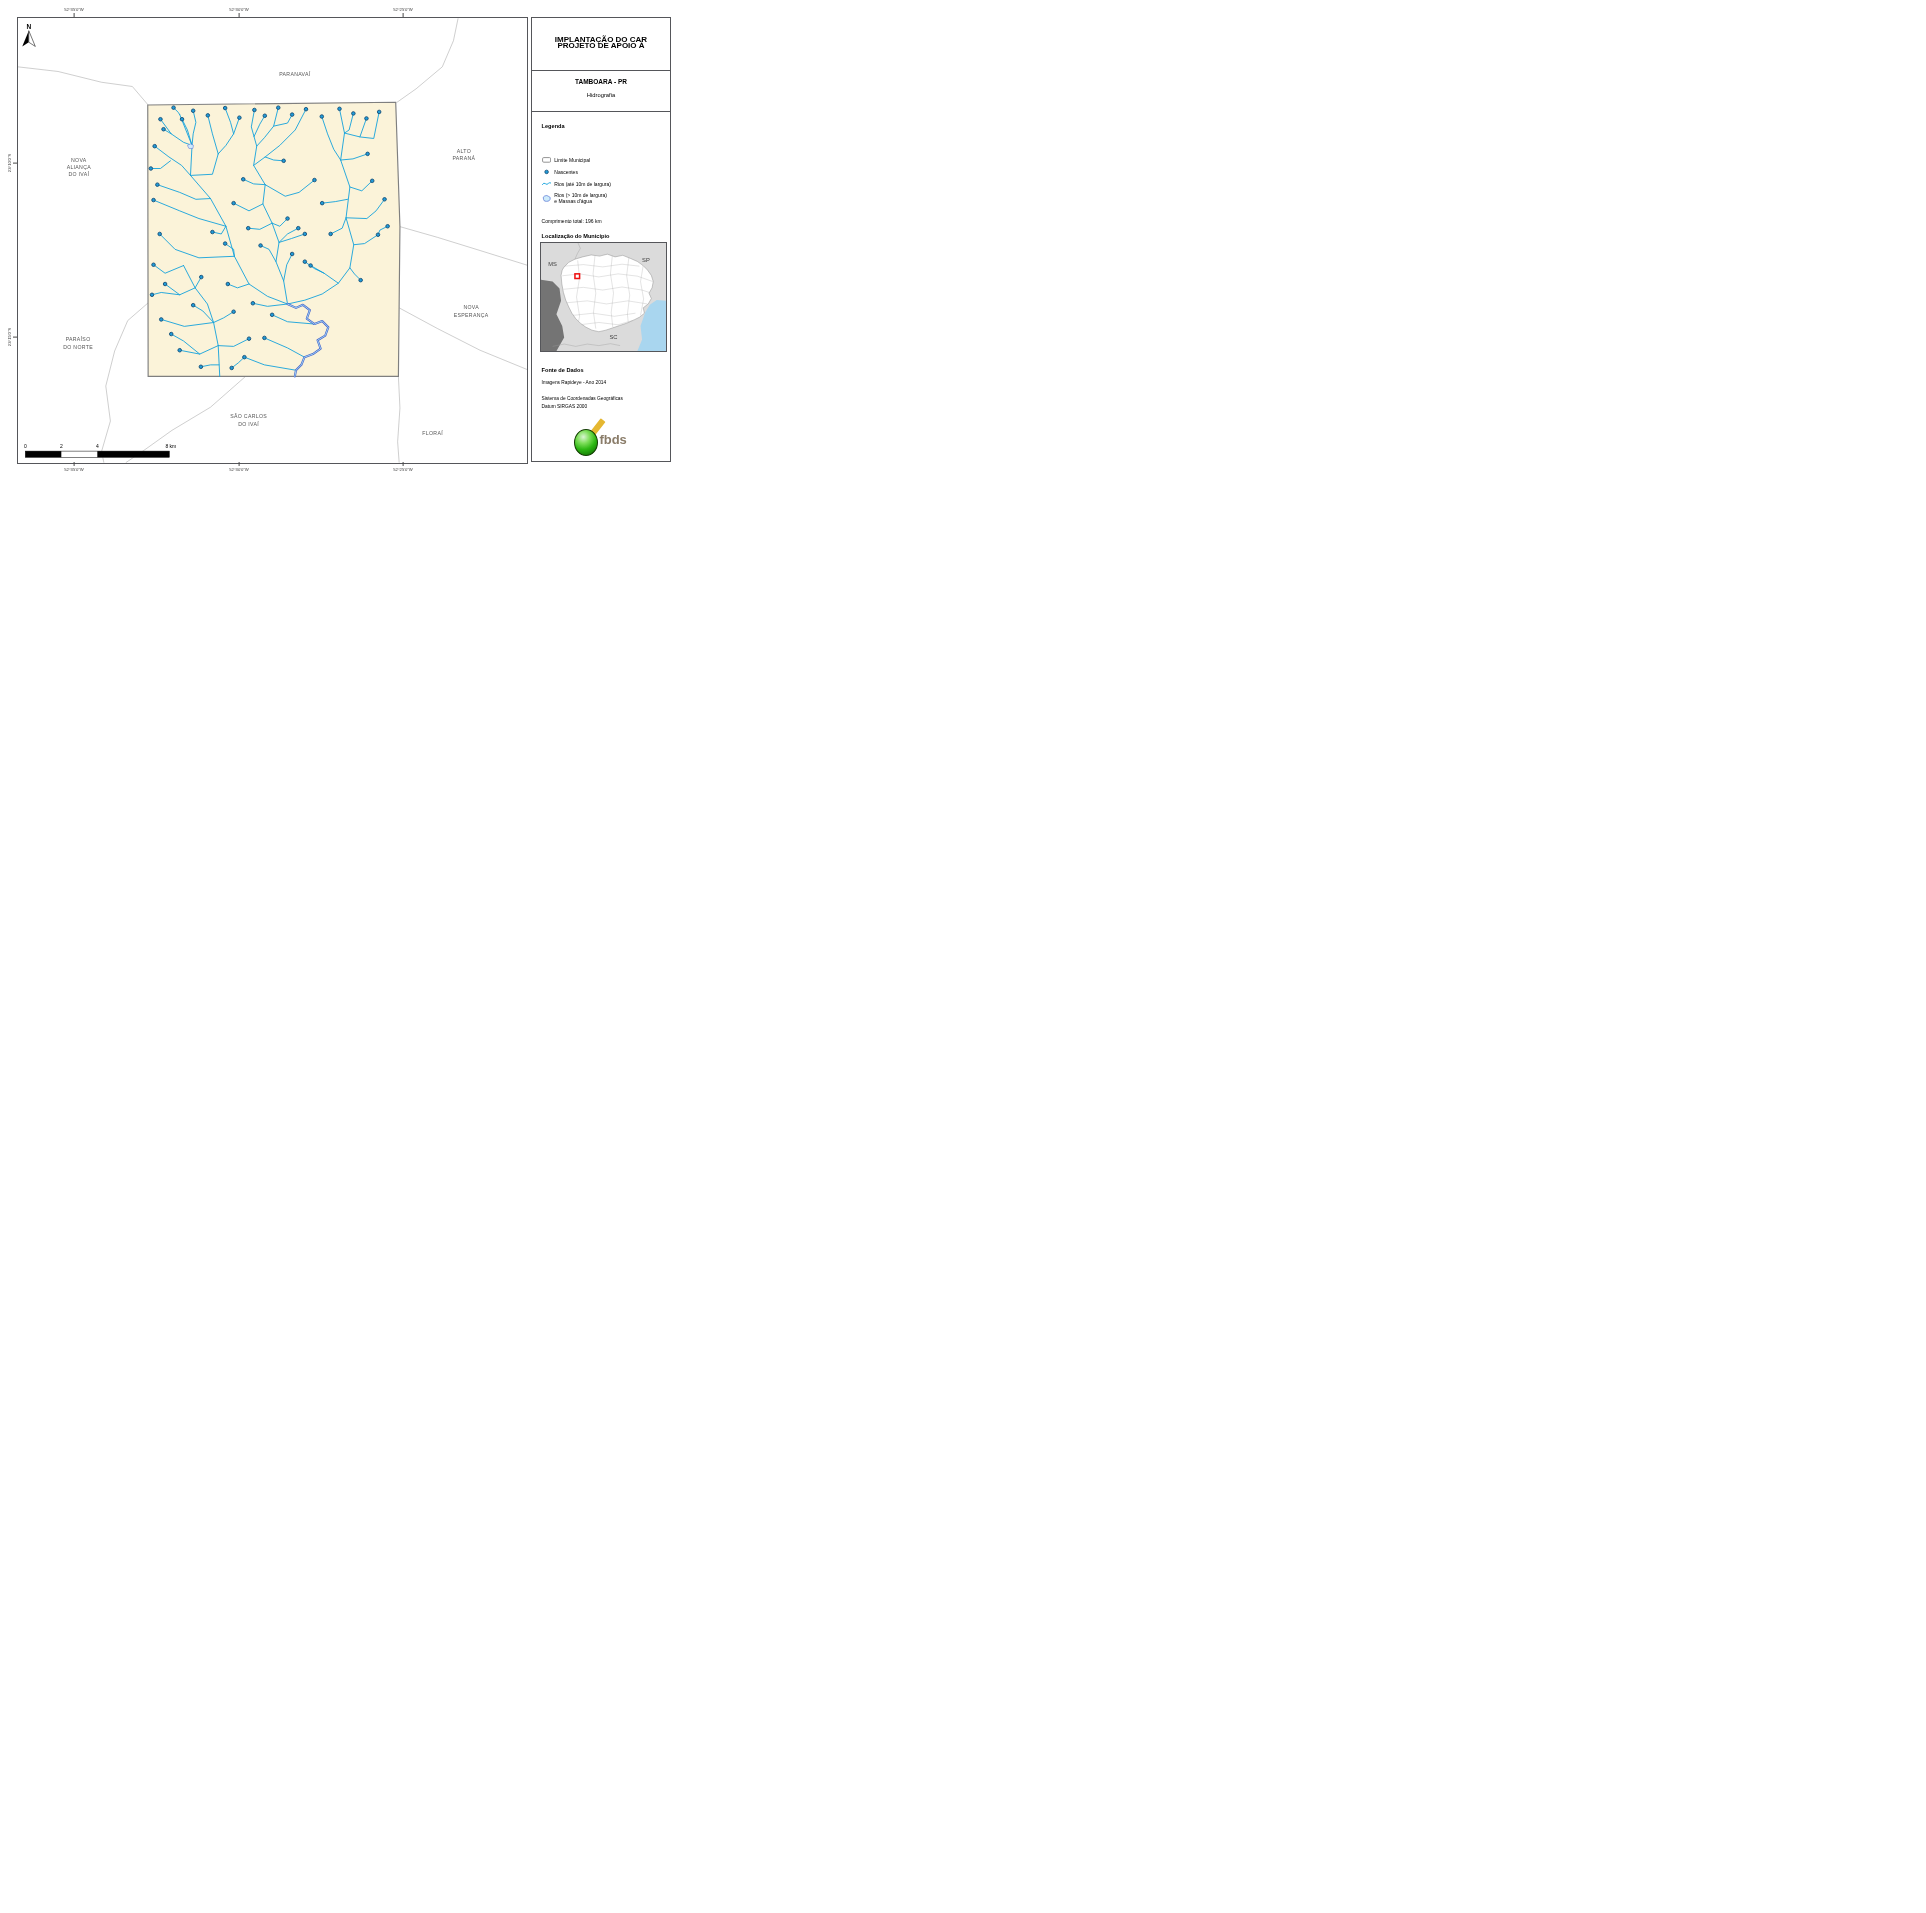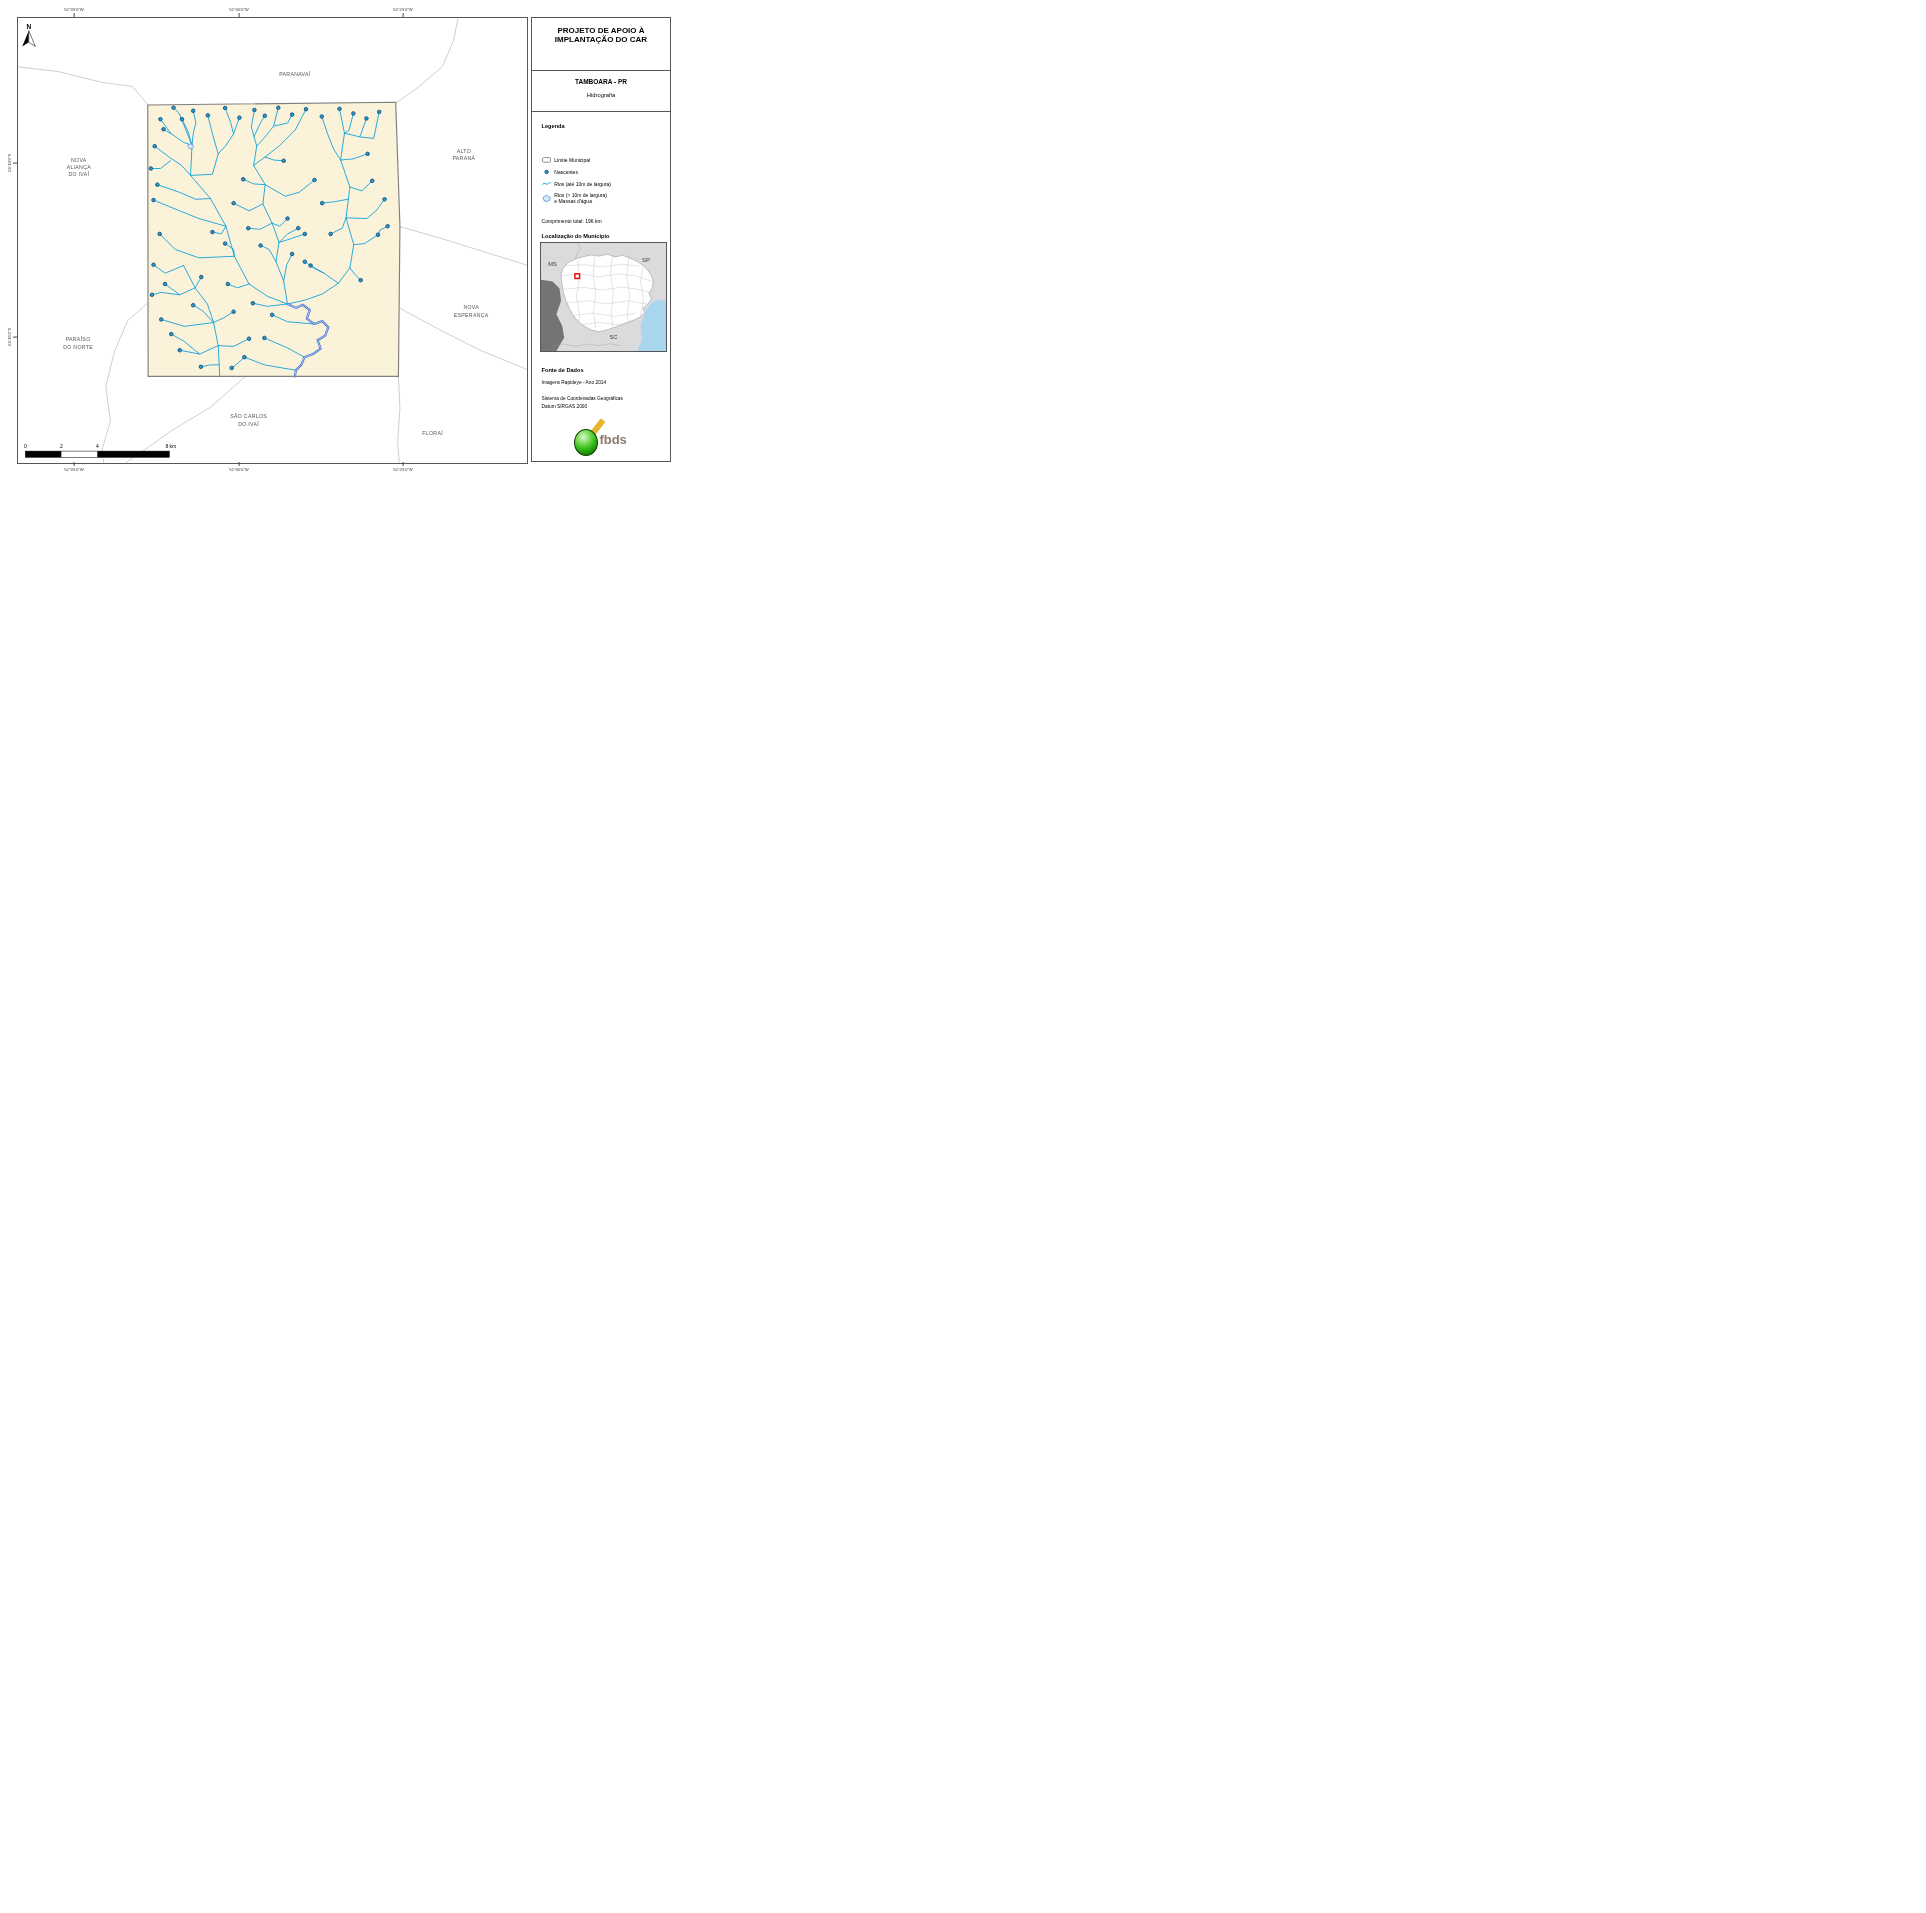--- a/index.html
+++ b/index.html
@@ -207,21 +207,21 @@
         <rect x="19" y="1124" width="93.5" height="16" fill="#000"></rect>
         <rect x="206" y="1124" width="187" height="16" fill="#000"></rect>
         <text x="19" y="1116" text-anchor="middle" font-size="13" fill="#000">0</text>
         <text x="112.5" y="1116" text-anchor="middle" font-size="13" fill="#000">2</text>
         <text x="206" y="1116" text-anchor="middle" font-size="13" fill="#000">4</text>
         <text x="383" y="1116" text-anchor="start" font-size="13" fill="#000">8 km</text>
       </svg>
   </div>
 
   <div id="panel">
-    <div id="title-line1" style="top:8px">PROJETO DE APOIO À</div>
+    <div id="title-line1" style="top:23px">PROJETO DE APOIO À</div>
     <div id="title-line2" style="top:17px">IMPLANTAÇÃO DO CAR</div>
     <div class="divider" style="top:52px"></div>
 
     <div id="muni-name" style="top:60px">TAMBOARA - PR</div>
     <div id="muni-theme" style="top:74px">Hidrografia</div>
     <div class="divider" style="top:93px"></div>
 
     <div class="panel-heading" style="top:105px">Legenda</div>
 
     <div class="legend-row" style="top:139px">

